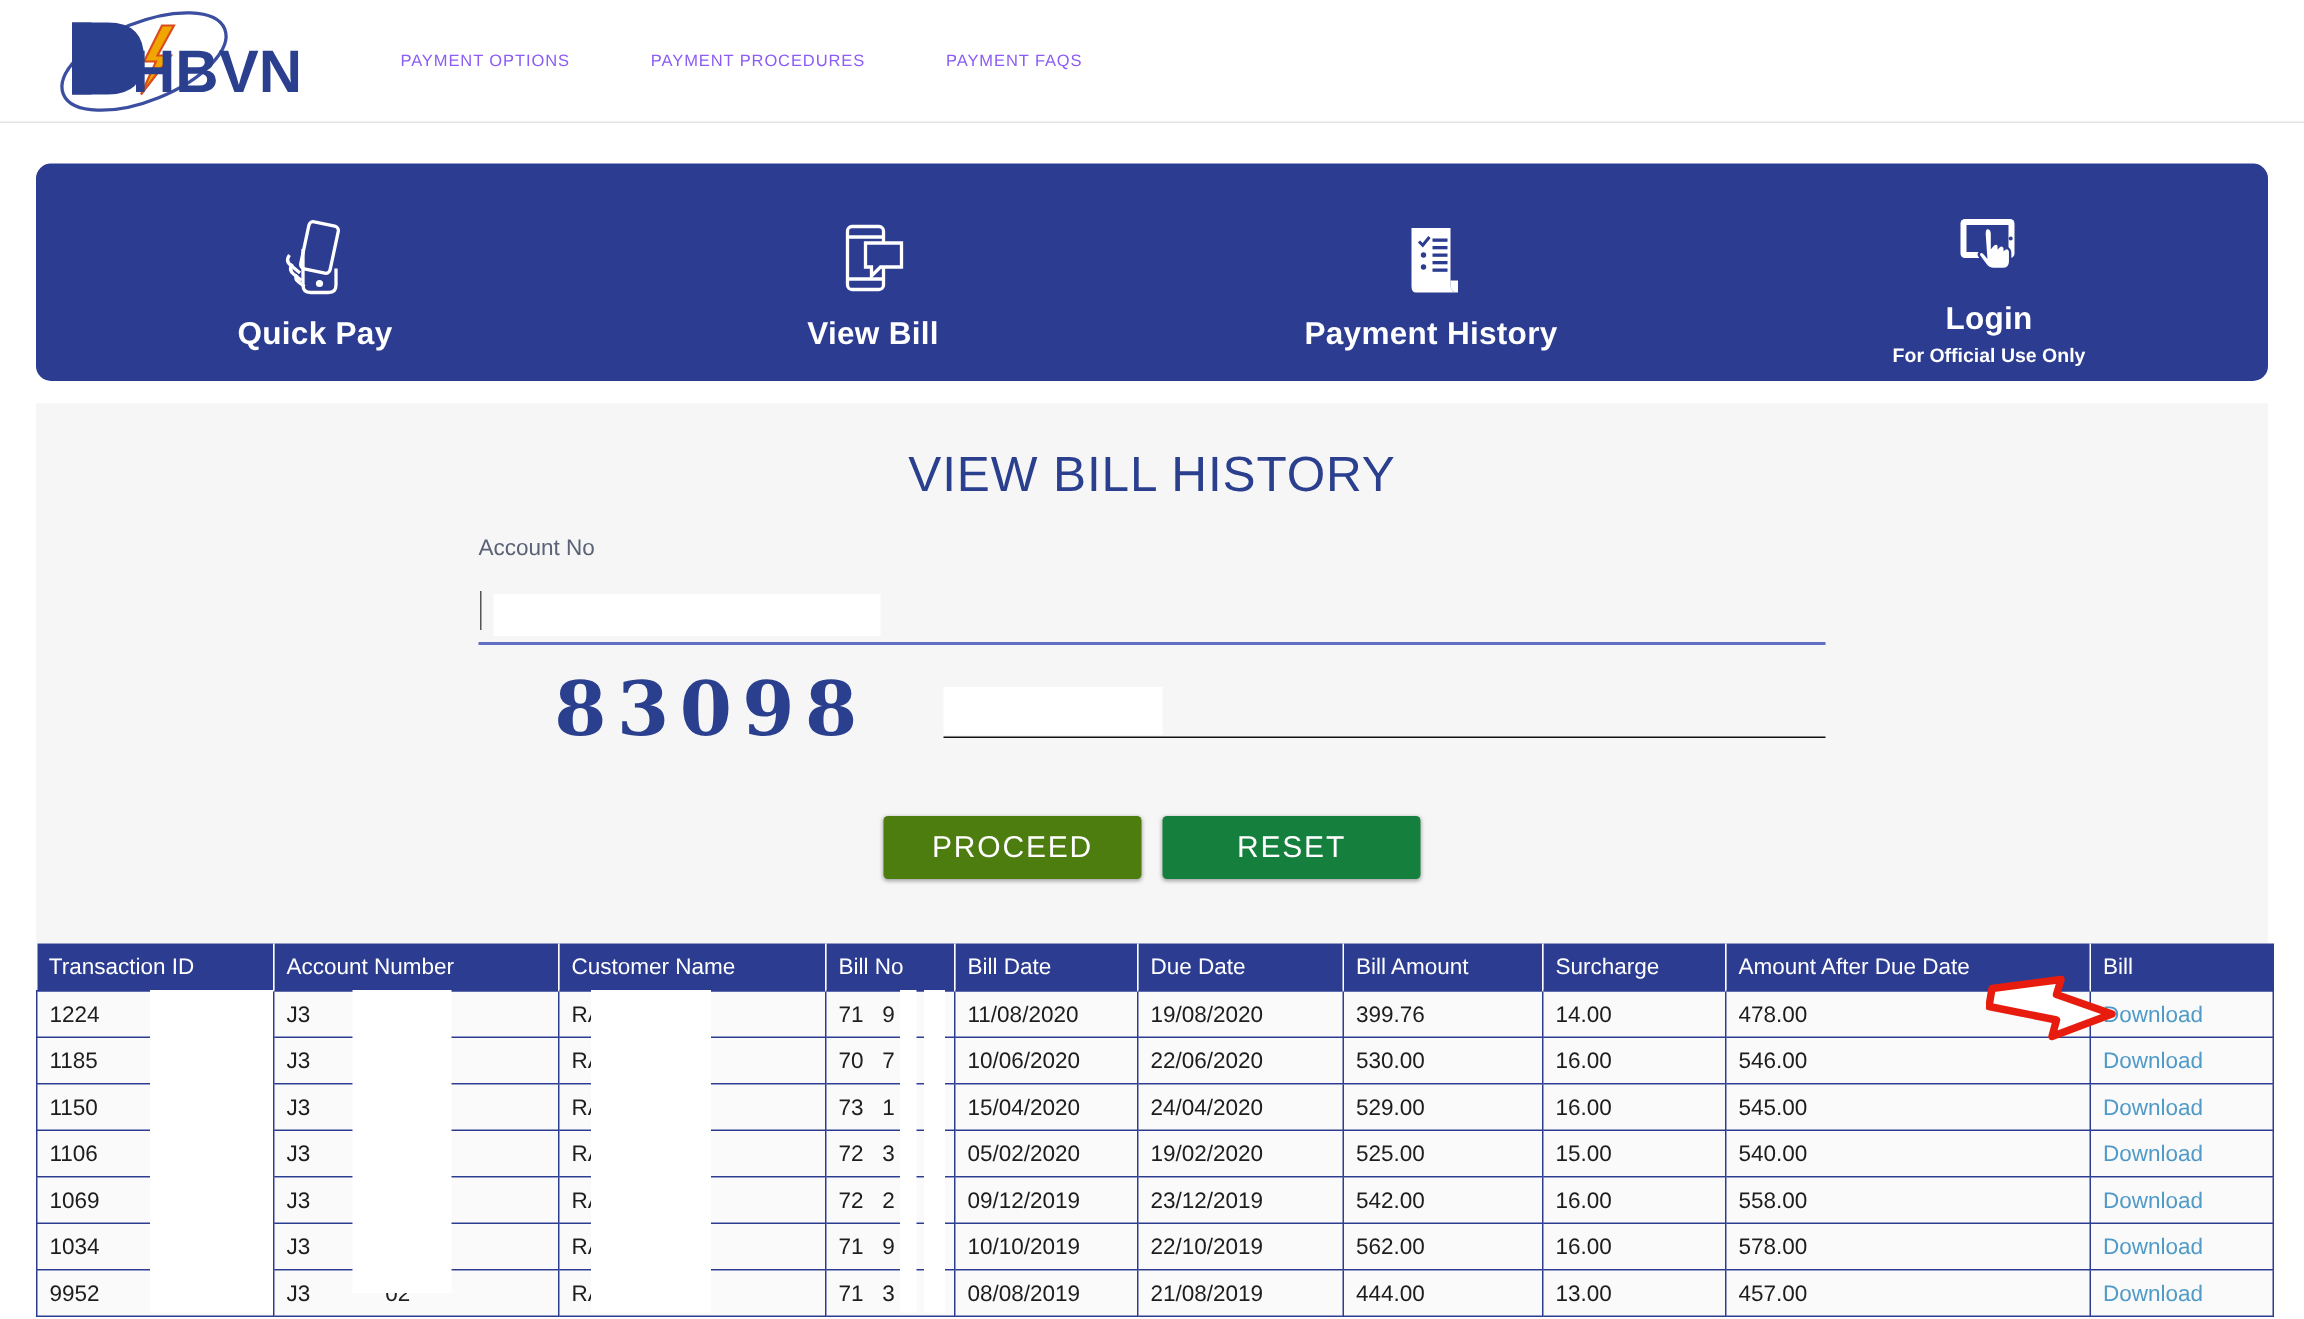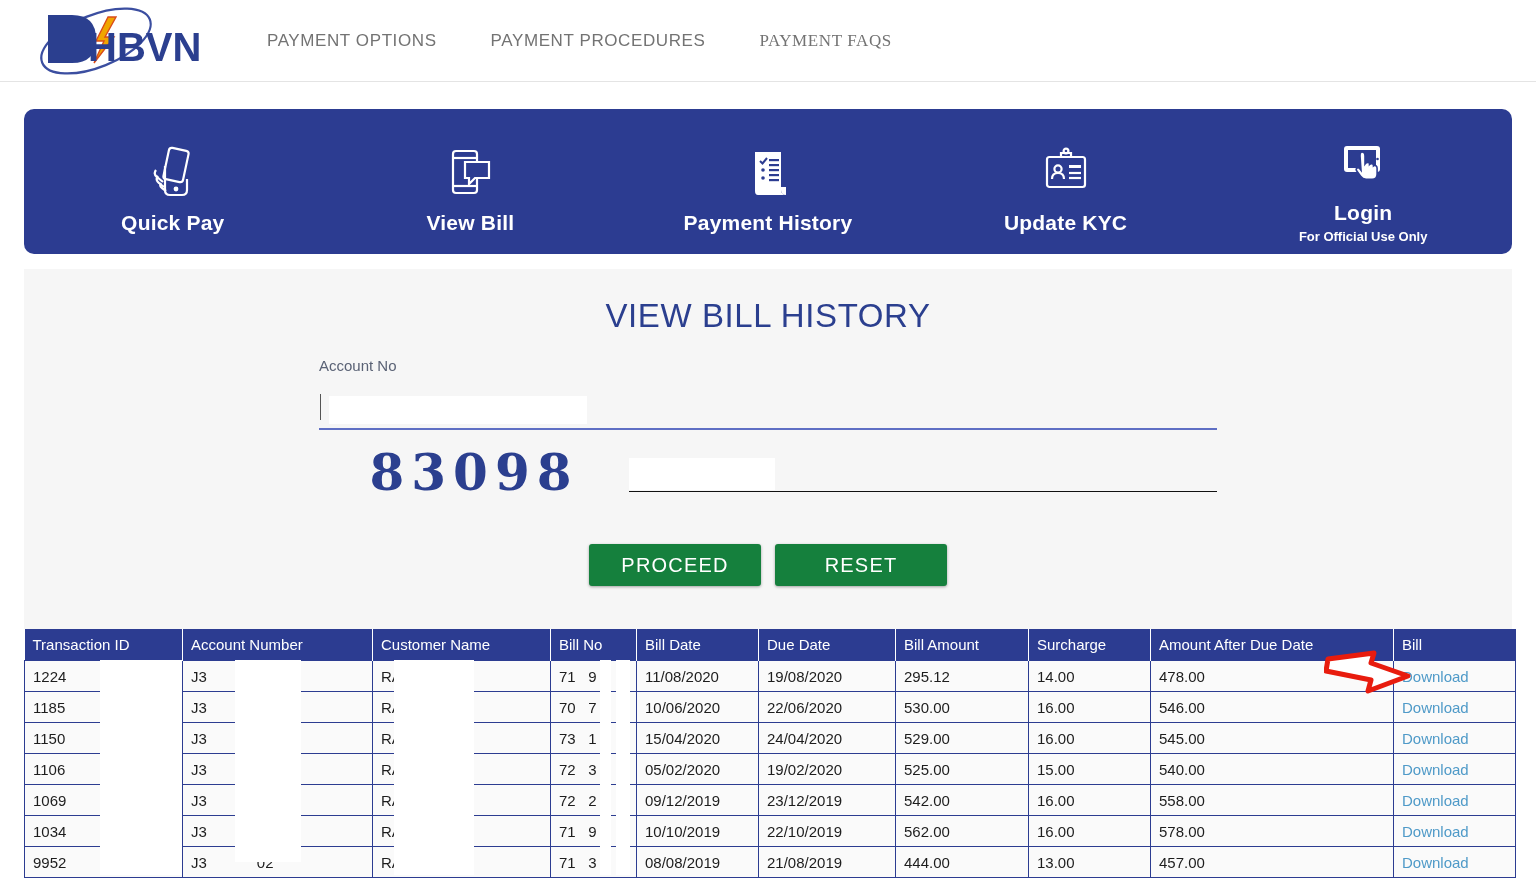--- a/index.html
+++ b/index.html
@@ -22,29 +22,29 @@
     justify-content: flex-start;
     padding: 0 0 0 20px;
     border-bottom: 1px solid #e4e4e4;
     position: relative;
   }
   .logo-wrap { width: 220px; height: 80px; position: relative; flex: 0 0 auto; }
   .logo-svg { position: absolute; left: 4px; top: 0; }
 
   .topnav { display: flex; align-items: center; gap: 0; padding-right: 0; }
   .topnav-item {
-    font-size: 17px;
+    font-size: 11px;
     letter-spacing: 0.6px;
-    color: #737373;
+    color: #8b5cf6;
     padding: 10px 27px;
     text-decoration: none;
     white-space: nowrap;
     cursor: pointer;
   }
-  .topnav-item:last-child { padding-right: 10px; font-family: Liberation Serif, serif; }
+  .topnav-item:last-child { padding-right: 10px; }
 
   
   .band-outer { padding: 27px 24px 0 24px; background:#fff; }
   .blue-band {
     background: #2c3c91;
     border-radius: 10px;
     height: 145px;
     display: flex;
     align-items: stretch;
     position: relative;
@@ -167,21 +167,21 @@
     font-size: 20px;
     letter-spacing: 1.2px;
     padding: 0 28px;
     height: 42px;
     min-width: 172px;
     border-radius: 3px;
     cursor: pointer;
     box-shadow: 0 1px 3px rgba(0,0,0,0.35);
     font-family: "Liberation Sans", sans-serif;
   }
-  .btn-proceed { background: #15803d; }
+  .btn-proceed { background: #4d7c0f; }
   .btn-reset { background: #15803d; }
 
   
   .table-wrap {
     margin: 0 24px 0 24px;
     position: relative;
   }
   table.bill-table {
     width: 100%;
     border-collapse: collapse;
@@ -290,35 +290,20 @@
           <rect x="24" y="13" width="10" height="2.2" fill="#2c3c91"></rect>
           <rect x="24" y="18" width="10" height="2.2" fill="#2c3c91"></rect>
           <rect x="24" y="23" width="10" height="2.2" fill="#2c3c91"></rect>
           <rect x="24" y="28" width="10" height="2.2" fill="#2c3c91"></rect>
           <rect x="24" y="33" width="10" height="2.2" fill="#2c3c91"></rect>
         </svg>
       </span>
       <span class="band-label">Payment History</span>
     </div>
 
-    <div class="band-item">
-      <span class="band-icon">
-        <svg width="50" height="52" viewBox="0 0 50 52" fill="none" stroke="#fff" stroke-width="2.2">
-          <rect x="6" y="11" width="38" height="30" rx="2.5"></rect>
-          <path d="M20 11 L20 7 L30 7 L30 11"></path>
-          <circle cx="25" cy="5" r="2.4"></circle>
-          <circle cx="17" cy="23" r="3.6"></circle>
-          <path d="M11 33 q0-6 6-6 q6 0 6 6"></path>
-          <rect x="28" y="19" width="12" height="3" fill="#fff" stroke="none"></rect>
-          <line x1="28" y1="27" x2="40" y2="27"></line>
-          <line x1="28" y1="32" x2="40" y2="32"></line>
-        </svg>
-      </span>
-      <span class="band-label">Update KYC</span>
-    </div>
 
     <div class="band-item login">
       <span class="band-icon">
         <svg width="50" height="48" viewBox="0 0 50 48" fill="none">
           <rect x="6" y="8" width="36" height="26" rx="3" fill="#fff"></rect>
           <rect x="10" y="12" width="28" height="18" fill="#2c3c91"></rect>
           <circle cx="39.5" cy="21" r="1.3" fill="#2c3c91"></circle>
           <path d="M24 14 q3 0 3 4 l0 8 q1.5-2 3.5-1.5 q1 .3 1 2 q1.5-1.5 3-.6 q1 .6 1 2 q1.3-1 2.6 0 q1 .8 1 2.4 l0 6 q0 5-5 5 l-6 0 q-3.5 0-5.5-3 l-4-5.5 q-1-1.6 .4-2.6 q1.4-1 2.6 .4 l1.4 1.7 L22 18 q0-4 2-4 Z" fill="#fff" stroke="#2c3c91" stroke-width="1.6"></path>
         </svg>
       </span>
@@ -376,21 +361,21 @@
       </tr>
     </thead>
     <tbody id="table-body">
         <tr>
           <td class="c-txn">1224</td>
           <td class="c-acct"><span>J3</span><span>&nbsp;&nbsp;&nbsp;&nbsp;&nbsp;&nbsp;&nbsp;&nbsp;&nbsp;&nbsp;&nbsp;&nbsp;</span><span>02</span></td>
           <td class="c-name">RA</td>
           <td class="c-billno"><span>71</span><span>&nbsp;&nbsp;&nbsp;</span><span>9</span></td>
           <td class="c-bdate">11/08/2020</td>
           <td class="c-ddate">19/08/2020</td>
-          <td class="c-bamt">295.12</td>
+          <td class="c-bamt">399.76</td>
           <td class="c-sur">14.00</td>
           <td class="c-aadd">478.00</td>
           <td class="c-bill"><span class="dl-link">Download</span></td>
         </tr>
         <tr>
           <td class="c-txn">1185</td>
           <td class="c-acct"><span>J3</span><span>&nbsp;&nbsp;&nbsp;&nbsp;&nbsp;&nbsp;&nbsp;&nbsp;&nbsp;&nbsp;&nbsp;&nbsp;</span><span>02</span></td>
           <td class="c-name">RA</td>
           <td class="c-billno"><span>70</span><span>&nbsp;&nbsp;&nbsp;</span><span>7</span></td>
           <td class="c-bdate">10/06/2020</td>

